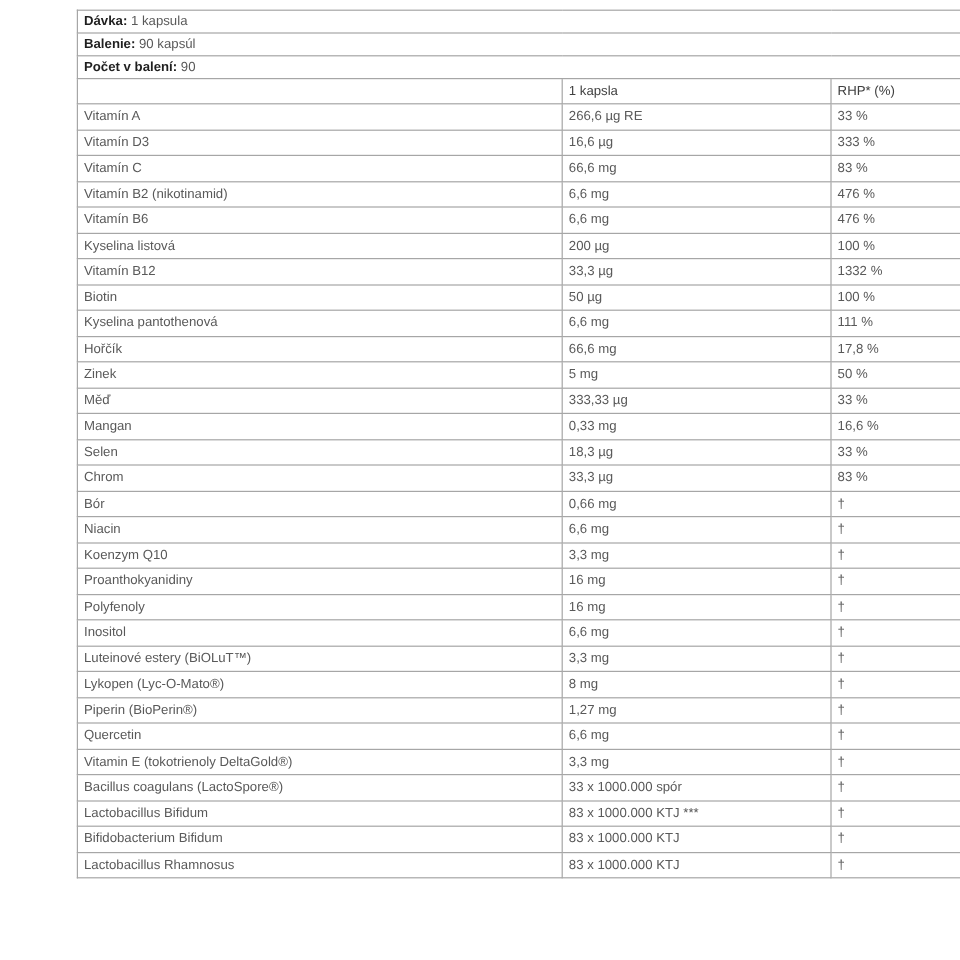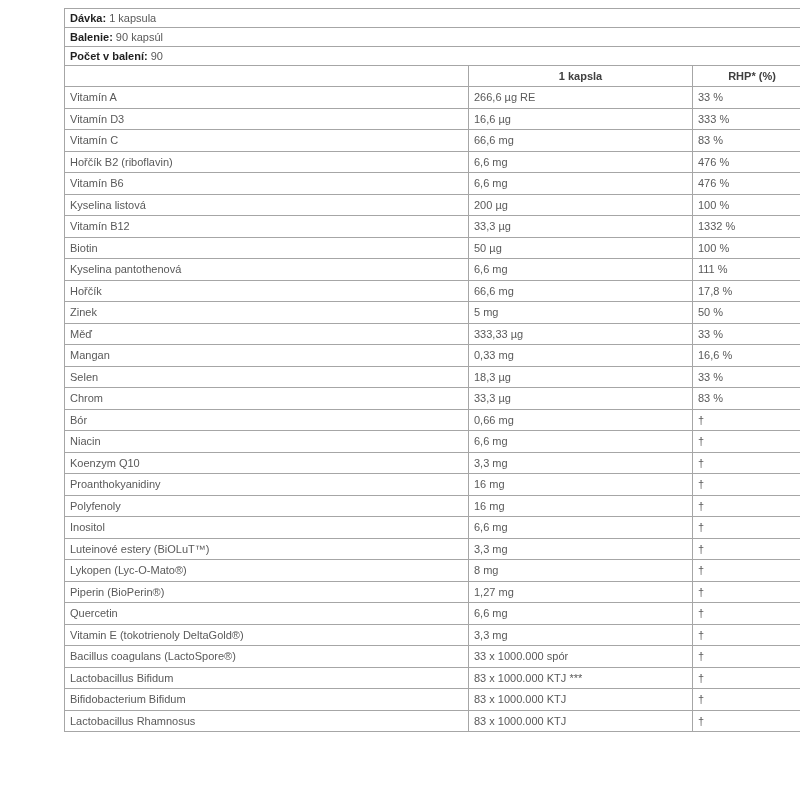--- a/index.html
+++ b/index.html
@@ -11,21 +11,21 @@
     font-size:11px;
     font-weight:normal;
     color:#595959;
     text-align:left;
     vertical-align:middle;
     padding:2px 5px;
     overflow:hidden;
     white-space:nowrap;
   }
   tr.info-row td{height:14px;}
-  tr.head-row td{height:16px;font-weight:bold;color:#404040;text-align:center;}
+  tr.head-row td{height:16px;font-weight:normal;color:#404040;}
   tr.data-row td{height:16.5px;}
   .lbl{font-weight:bold;color:#1f1f1f;}
   .val{color:#595959;}
 </style>
 </head>
 <body>
 
 <div class="sheet">
   <table class="tbl">
     <colgroup>
@@ -57,21 +57,21 @@
           <td>Vitamín D3</td>
           <td>16,6 µg</td>
           <td>333 %</td>
         </tr>
         <tr class="data-row">
           <td>Vitamín C</td>
           <td>66,6 mg</td>
           <td>83 %</td>
         </tr>
         <tr class="data-row">
-          <td>Hořčík B2 (riboflavin)</td>
+          <td>Vitamín B2 (nikotinamid)</td>
           <td>6,6 mg</td>
           <td>476 %</td>
         </tr>
         <tr class="data-row">
           <td>Vitamín B6</td>
           <td>6,6 mg</td>
           <td>476 %</td>
         </tr>
         <tr class="data-row">
           <td>Kyselina listová</td>

